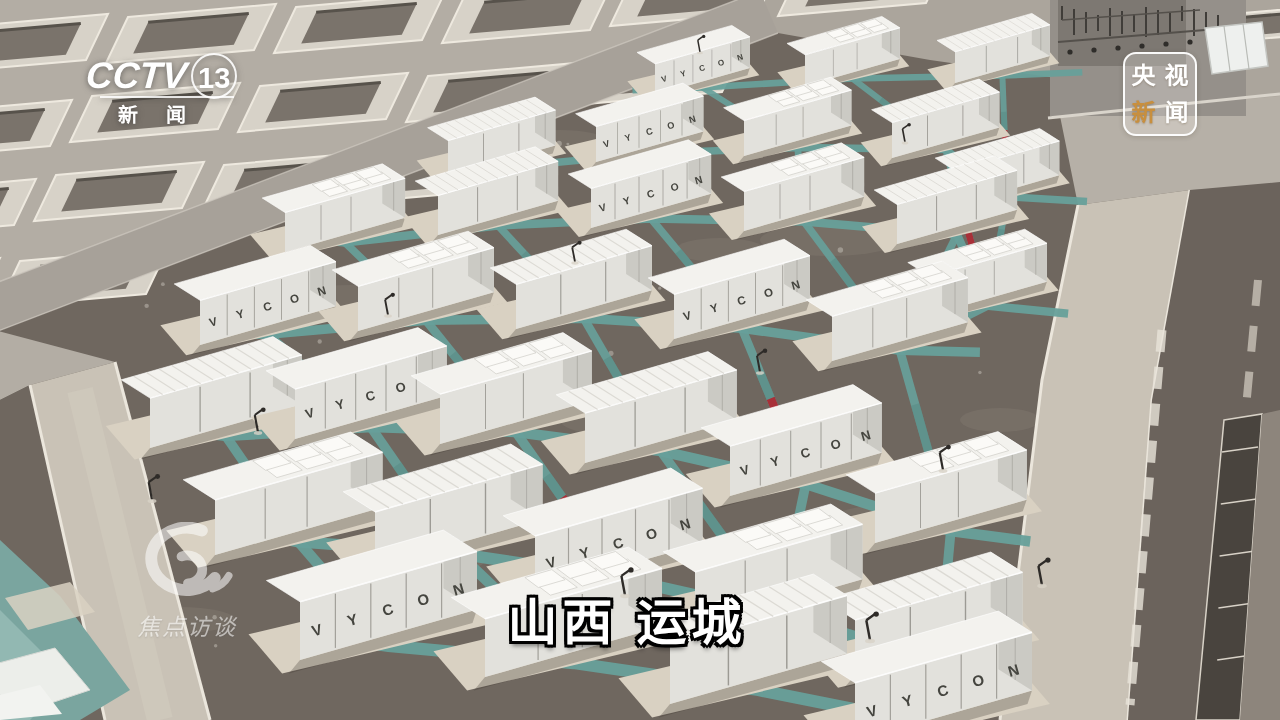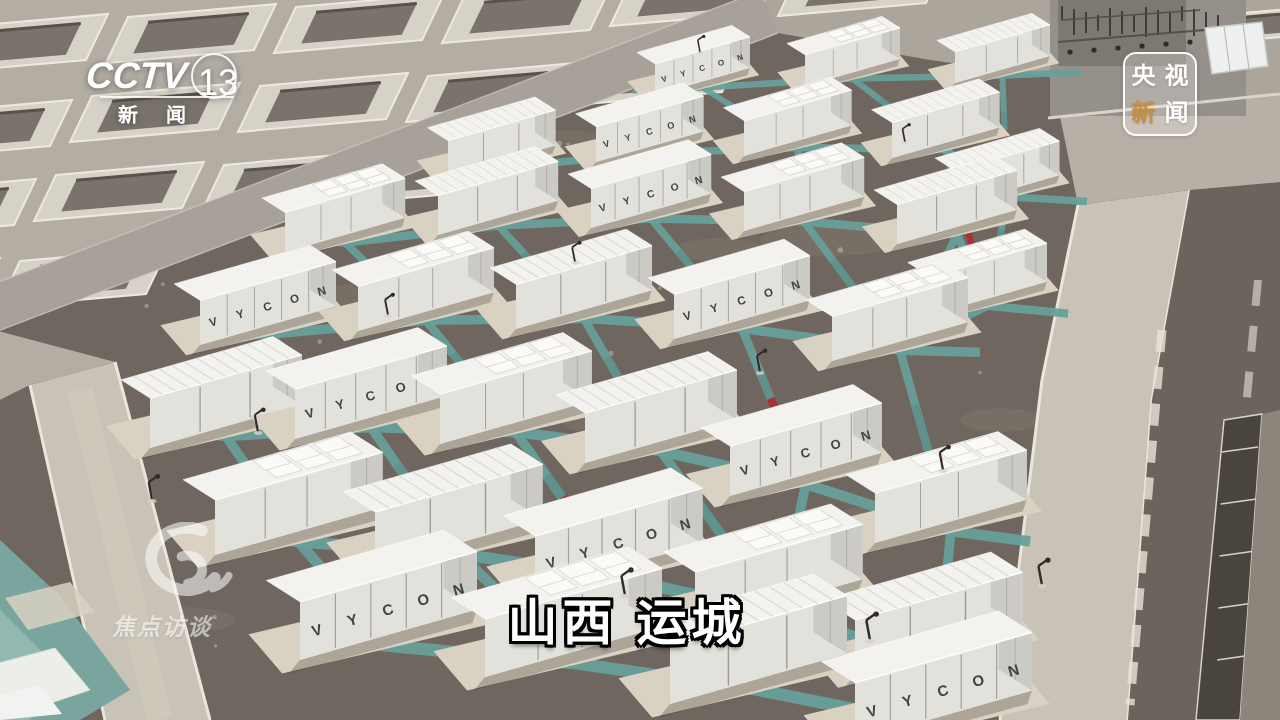--- a/index.html
+++ b/index.html
@@ -4,39 +4,39 @@
 <style>
   html,body{margin:0;padding:0;background:#111;}
   #stage{position:relative;width:1280px;height:720px;overflow:hidden;
          font-family:"Liberation Sans",sans-serif;background:#6f675f;}
   #scene{position:absolute;left:0;top:0;}
   
   #cctv-logo{position:absolute;left:80px;top:50px;width:200px;height:90px;color:#fff;
     filter:drop-shadow(0 1px 3px rgba(40,40,40,.55));}
   .cctv-word{position:absolute;left:6px;top:5px;font-size:37px;font-weight:bold;font-style:italic;
     letter-spacing:0;transform:skewX(-4deg);}
-  .cctv-num{position:absolute;left:118px;top:12px;font-size:36px;font-weight:normal;}
+  .cctv-num{position:absolute;left:118px;top:12px;font-size:29px;font-weight:bold;}
   .cctv-circle{position:absolute;left:111px;top:3px;width:42px;height:42px;border:2px solid rgba(255,255,255,.9);
     border-radius:50%;}
   .cctv-line{position:absolute;left:20px;top:46px;width:134px;height:2px;background:rgba(255,255,255,.85);}
   .cctv-sub1{position:absolute;left:38px;top:49px;font-size:20px;font-weight:bold;}
   .cctv-sub2{position:absolute;left:86px;top:49px;font-size:20px;font-weight:bold;}
   
   #news-badge{position:absolute;left:1123px;top:52px;width:66px;height:74px;
     border:2.5px solid rgba(255,255,255,.95);border-radius:13px;
     background:rgba(255,253,248,.26);box-shadow:0 1px 5px rgba(60,50,30,.2);
     display:grid;grid-template-columns:1fr 1fr;grid-template-rows:1fr 1fr;
     align-items:center;justify-items:center;padding:3px 2px;}
   #news-badge span{font-size:24px;font-weight:bold;color:#fff;line-height:1;
     text-shadow:0 1px 2px rgba(90,70,40,.35);}
   #news-badge .accent{color:#c88f3e;}
   
   #watermark{position:absolute;left:112px;top:522px;width:150px;height:120px;opacity:.55;color:#fff;}
-  #watermark .wm-text{position:absolute;left:0px;top:86px;width:150px;text-align:left;
-    font-size:23px;font-weight:bold;font-style:italic;letter-spacing:2px;
+  #watermark .wm-text{position:absolute;left:0px;top:86px;width:150px;text-align:center;
+    font-size:23px;font-weight:normal;font-style:italic;letter-spacing:2px;
     text-shadow:0 1px 2px rgba(80,80,80,.4);}
   
   #caption{position:absolute;left:627px;top:582px;transform:translateX(-50%);
     font-size:50px;font-weight:900;letter-spacing:5px;color:#fff;white-space:nowrap;
     text-shadow:
       -3px -3px 0 #000, 3px -3px 0 #000, -3px 3px 0 #000, 3px 3px 0 #000,
       -3px 0 0 #000, 3px 0 0 #000, 0 -3px 0 #000, 0 3px 0 #000,
       0 5px 4px rgba(0,0,0,.45);}
 </style>
 </head>

